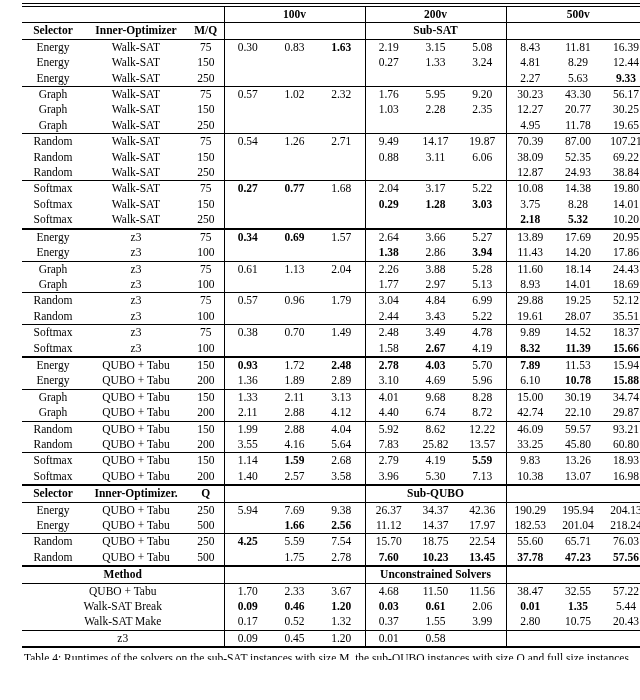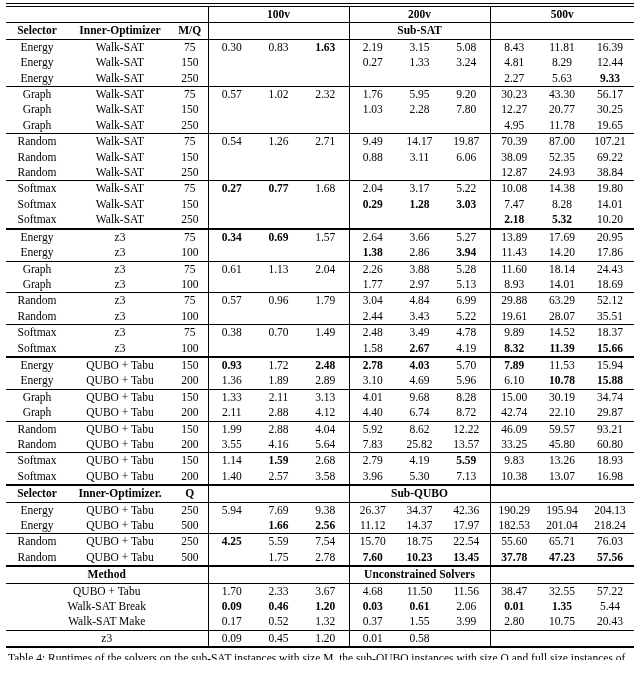--- a/index.html
+++ b/index.html
@@ -3,21 +3,21 @@
 <meta charset="utf-8">
 <style>
   * { box-sizing: border-box; }
   html, body { margin: 0; padding: 0; }
   body {
     width: 640px; height: 700px;
     background: #ffffff; color: #000000;
     font-family: "Liberation Serif", "DejaVu Serif", serif;
     overflow: hidden;
   }
-  .page { padding: 3px 6px 0 6px; }
+  .page { padding: 3px 6px 0 6px; margin-left: 16px; }
   table { border-collapse: collapse; width: 100%; table-layout: fixed; }
   td {
     padding: 0 2px;
     text-align: center;
     font-size: 11.5px;
     line-height: 15.4px;
     white-space: nowrap;
     overflow: hidden;
   }
   .b { font-weight: bold; }
@@ -126,21 +126,21 @@
         </tr>
         <tr>
           <td>Graph</td>
           <td>Walk-SAT</td>
           <td>150</td>
           <td class="vl"></td>
           <td></td>
           <td></td>
           <td class="vl">1.03</td>
           <td>2.28</td>
-          <td>7.80</td>
+          <td>2.35</td>
           <td class="vl">12.27</td>
           <td>20.77</td>
           <td>30.25</td>
         </tr>
         <tr>
           <td>Graph</td>
           <td>Walk-SAT</td>
           <td>250</td>
           <td class="vl"></td>
           <td></td>
@@ -211,21 +211,21 @@
         <tr>
           <td>Softmax</td>
           <td>Walk-SAT</td>
           <td>150</td>
           <td class="vl"></td>
           <td></td>
           <td></td>
           <td class="vl b">0.29</td>
           <td class="b">1.28</td>
           <td class="b">3.03</td>
-          <td class="vl">7.47</td>
+          <td class="vl">3.75</td>
           <td>8.28</td>
           <td>14.01</td>
         </tr>
         <tr>
           <td>Softmax</td>
           <td>Walk-SAT</td>
           <td>250</td>
           <td class="vl"></td>
           <td></td>
           <td></td>
@@ -296,21 +296,21 @@
           <td>Random</td>
           <td>z3</td>
           <td>75</td>
           <td class="vl">0.57</td>
           <td>0.96</td>
           <td>1.79</td>
           <td class="vl">3.04</td>
           <td>4.84</td>
           <td>6.99</td>
           <td class="vl">29.88</td>
-          <td>63.29</td>
+          <td>19.25</td>
           <td>52.12</td>
         </tr>
         <tr>
           <td>Random</td>
           <td>z3</td>
           <td>100</td>
           <td class="vl"></td>
           <td></td>
           <td></td>
           <td class="vl">2.44</td>

